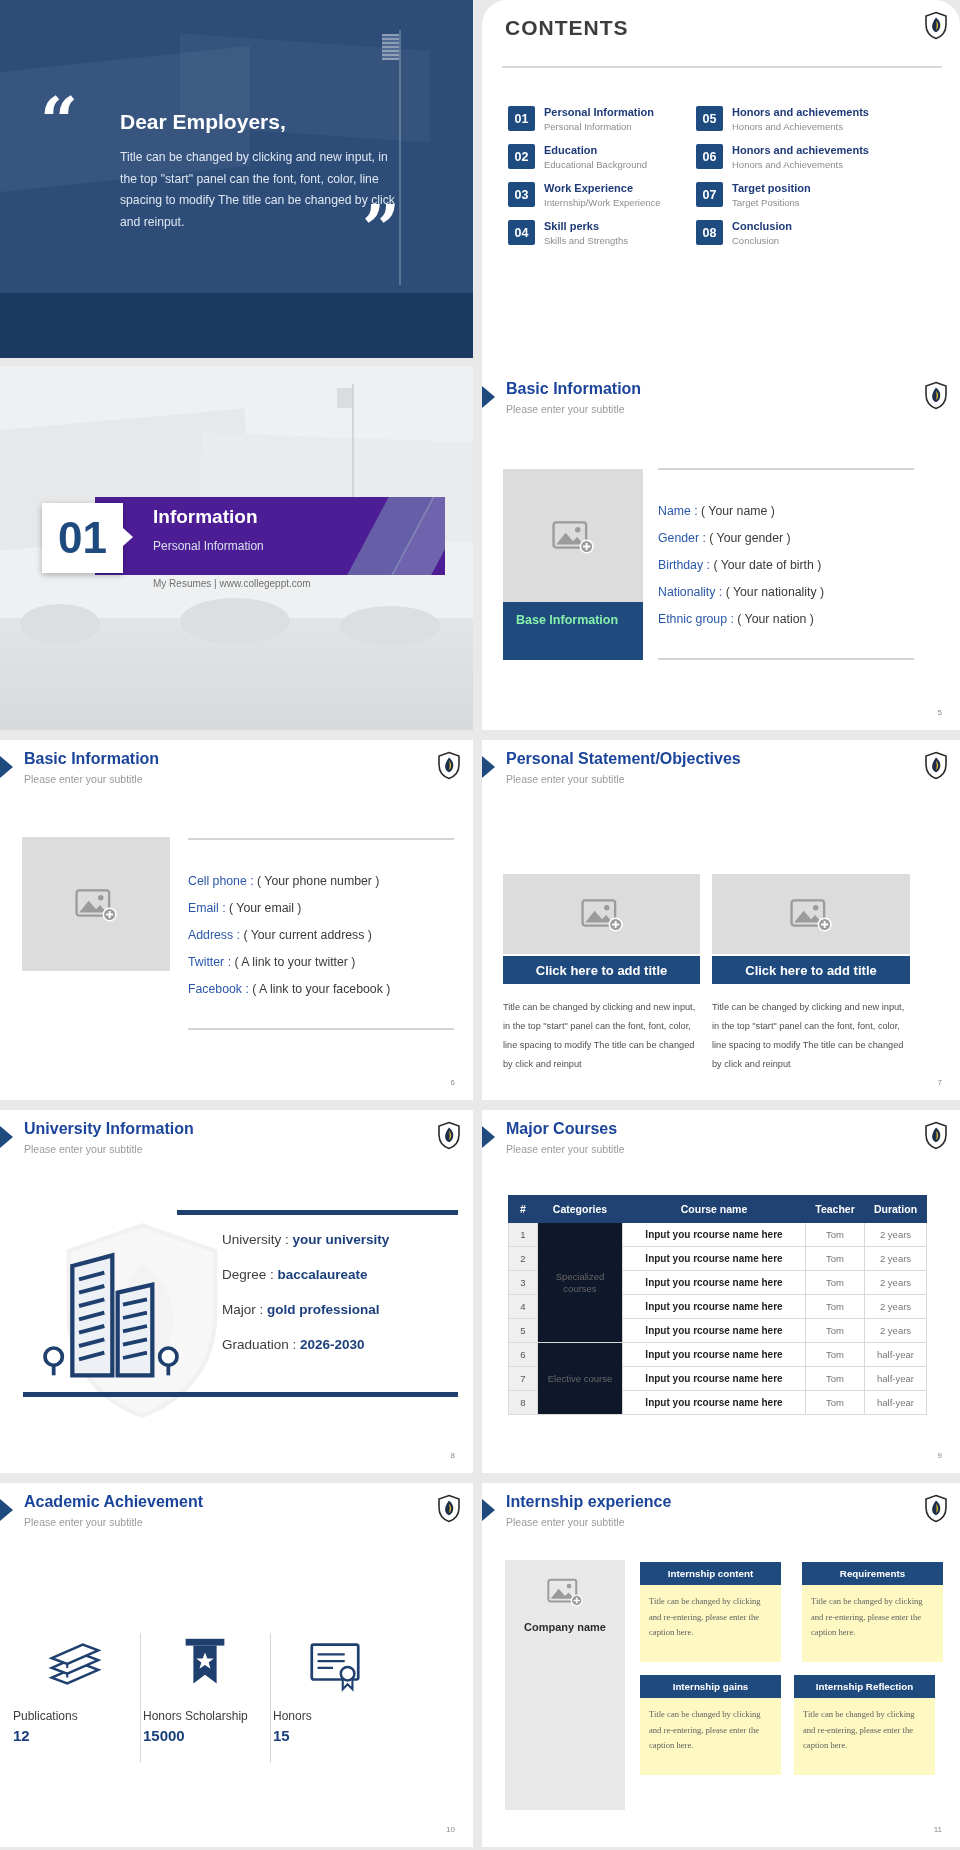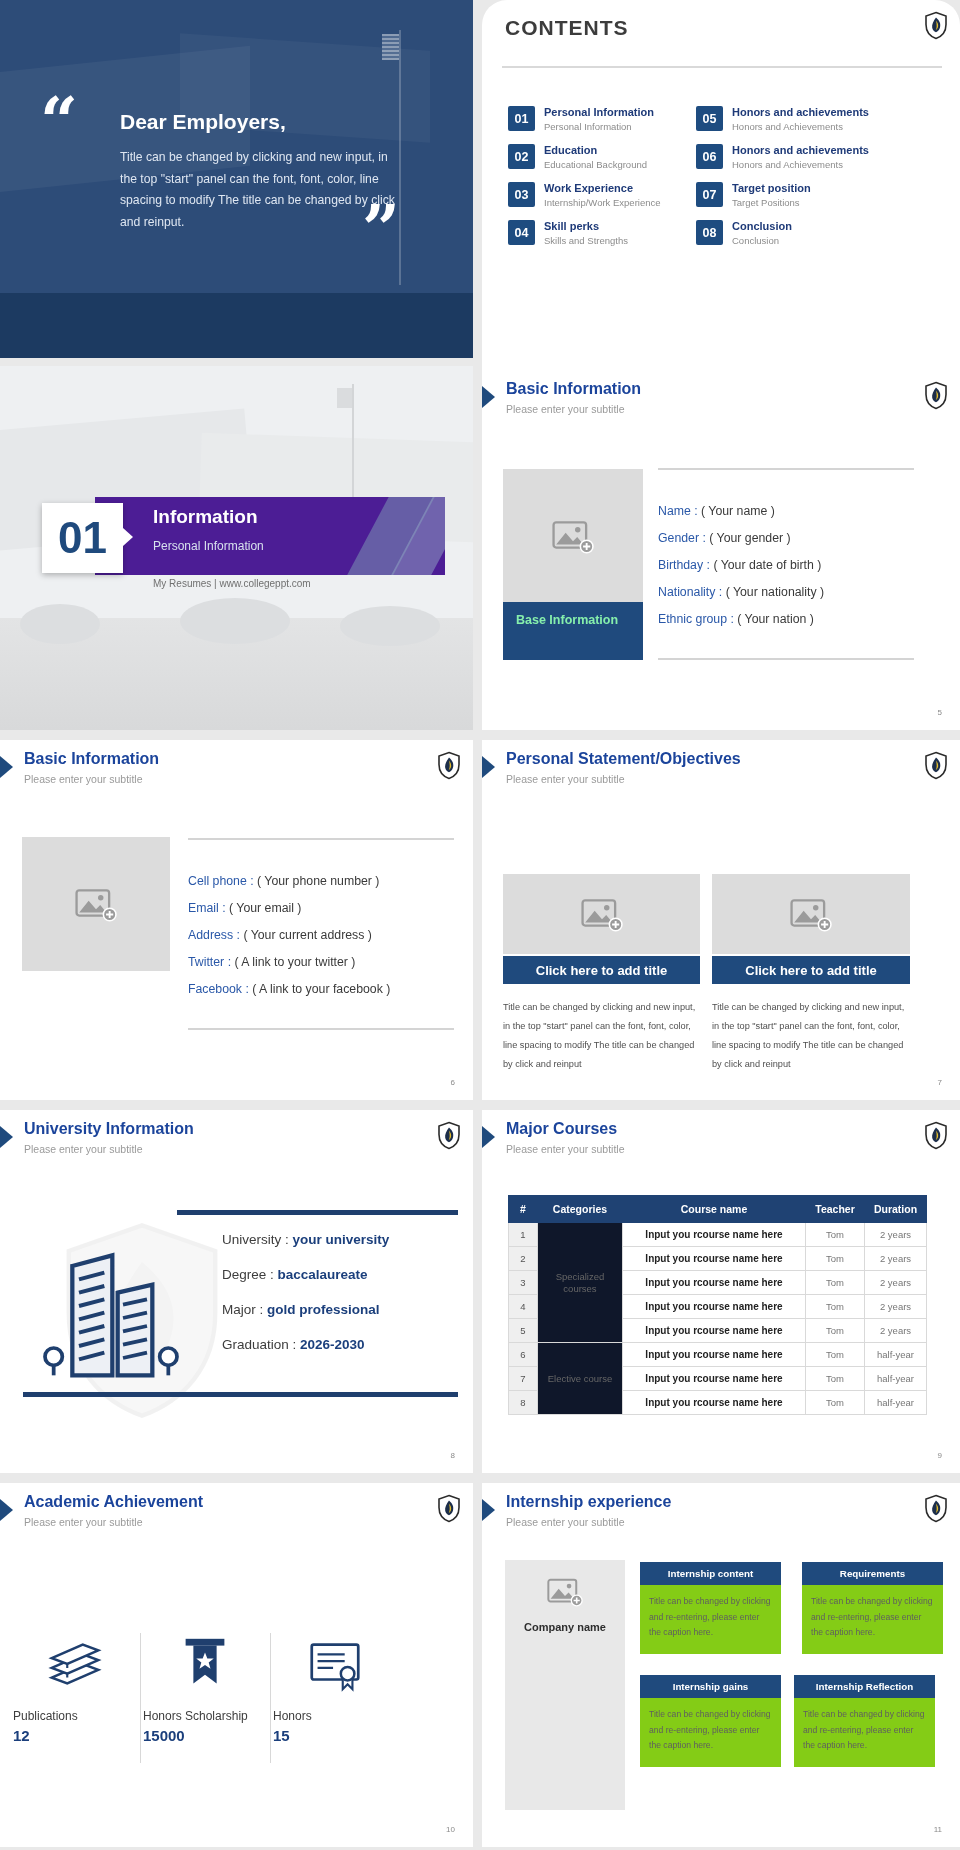--- a/index.html
+++ b/index.html
@@ -116,21 +116,21 @@
 
   
   #slide-internship{left:482px;top:1483px;width:478px;height:364px;}
   .in-panel{position:absolute;left:23px;top:77px;width:120px;height:250px;background:#e8e8e8;text-align:center;}
   .in-panel .imgph{width:36px;height:31px;margin:16px auto 0;}
   .in-company{font-size:11px;font-weight:bold;color:#2e2e2e;margin-top:14px;}
   .in-cbody{margin:10px 12px 0;font-size:8.6px;line-height:15.5px;color:#5f5f5f;text-align:left;}
   .i-card{position:absolute;width:141px;}
   .i-hd{height:23px;background:#1f4a7d;color:#fff;font-size:9.8px;font-weight:bold;
         display:flex;align-items:center;justify-content:center;}
-  .i-bd{background:#84cc16;padding:9px 9px 4px;height:56px;font-size:8.6px;line-height:15.5px;color:#5f5f5f;}
+  .i-bd{background:#fef9c3;padding:9px 9px 12px;height:56px;font-size:8.6px;line-height:15.5px;color:#5f5f5f;font-family:Liberation Serif, serif;}
 </style>
 </head>
 <body>
 
 <div id="canvas">
 
   <div class="slide" id="slide-cover">
     <div class="cov-b1"></div>
     <div class="cov-b2"></div>
     <div class="cov-pole"></div>

